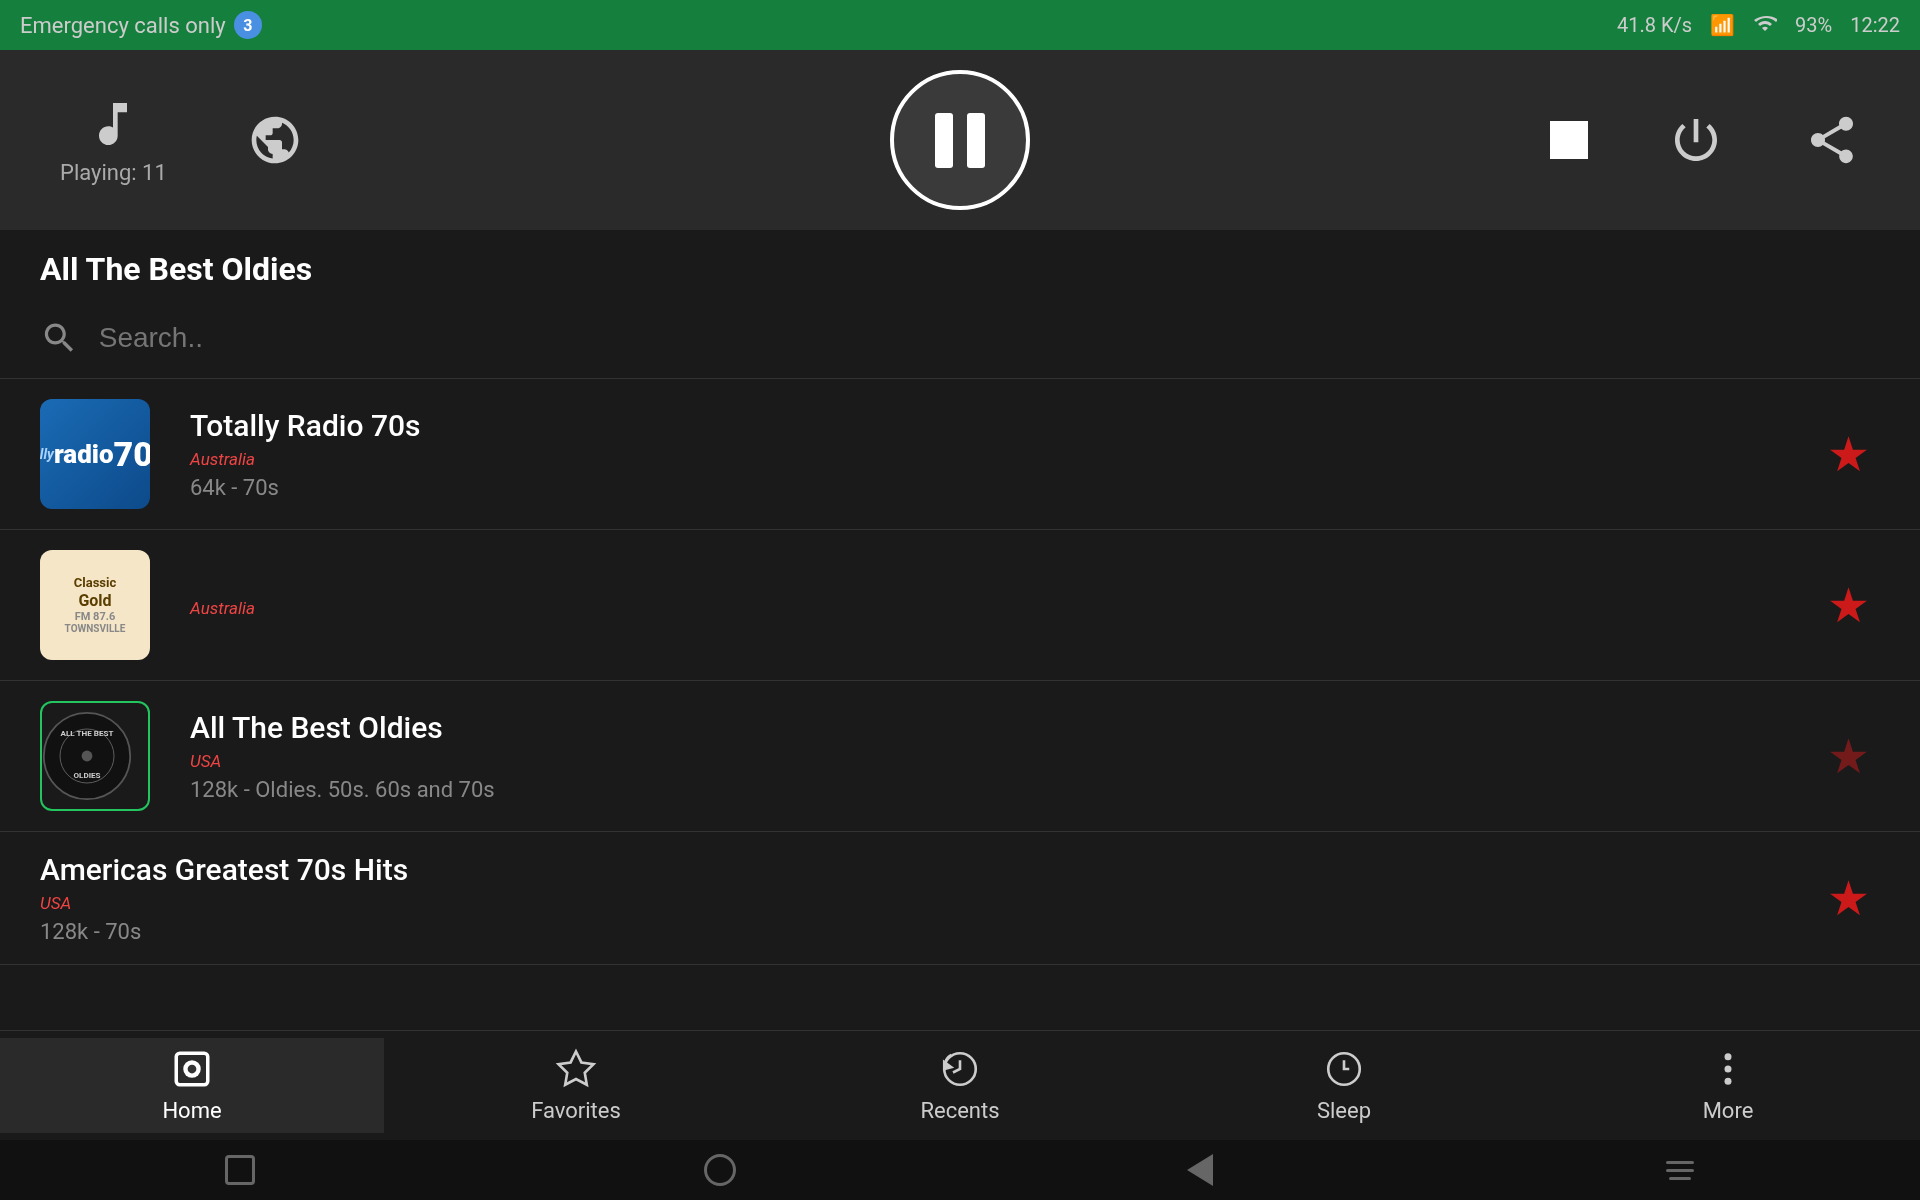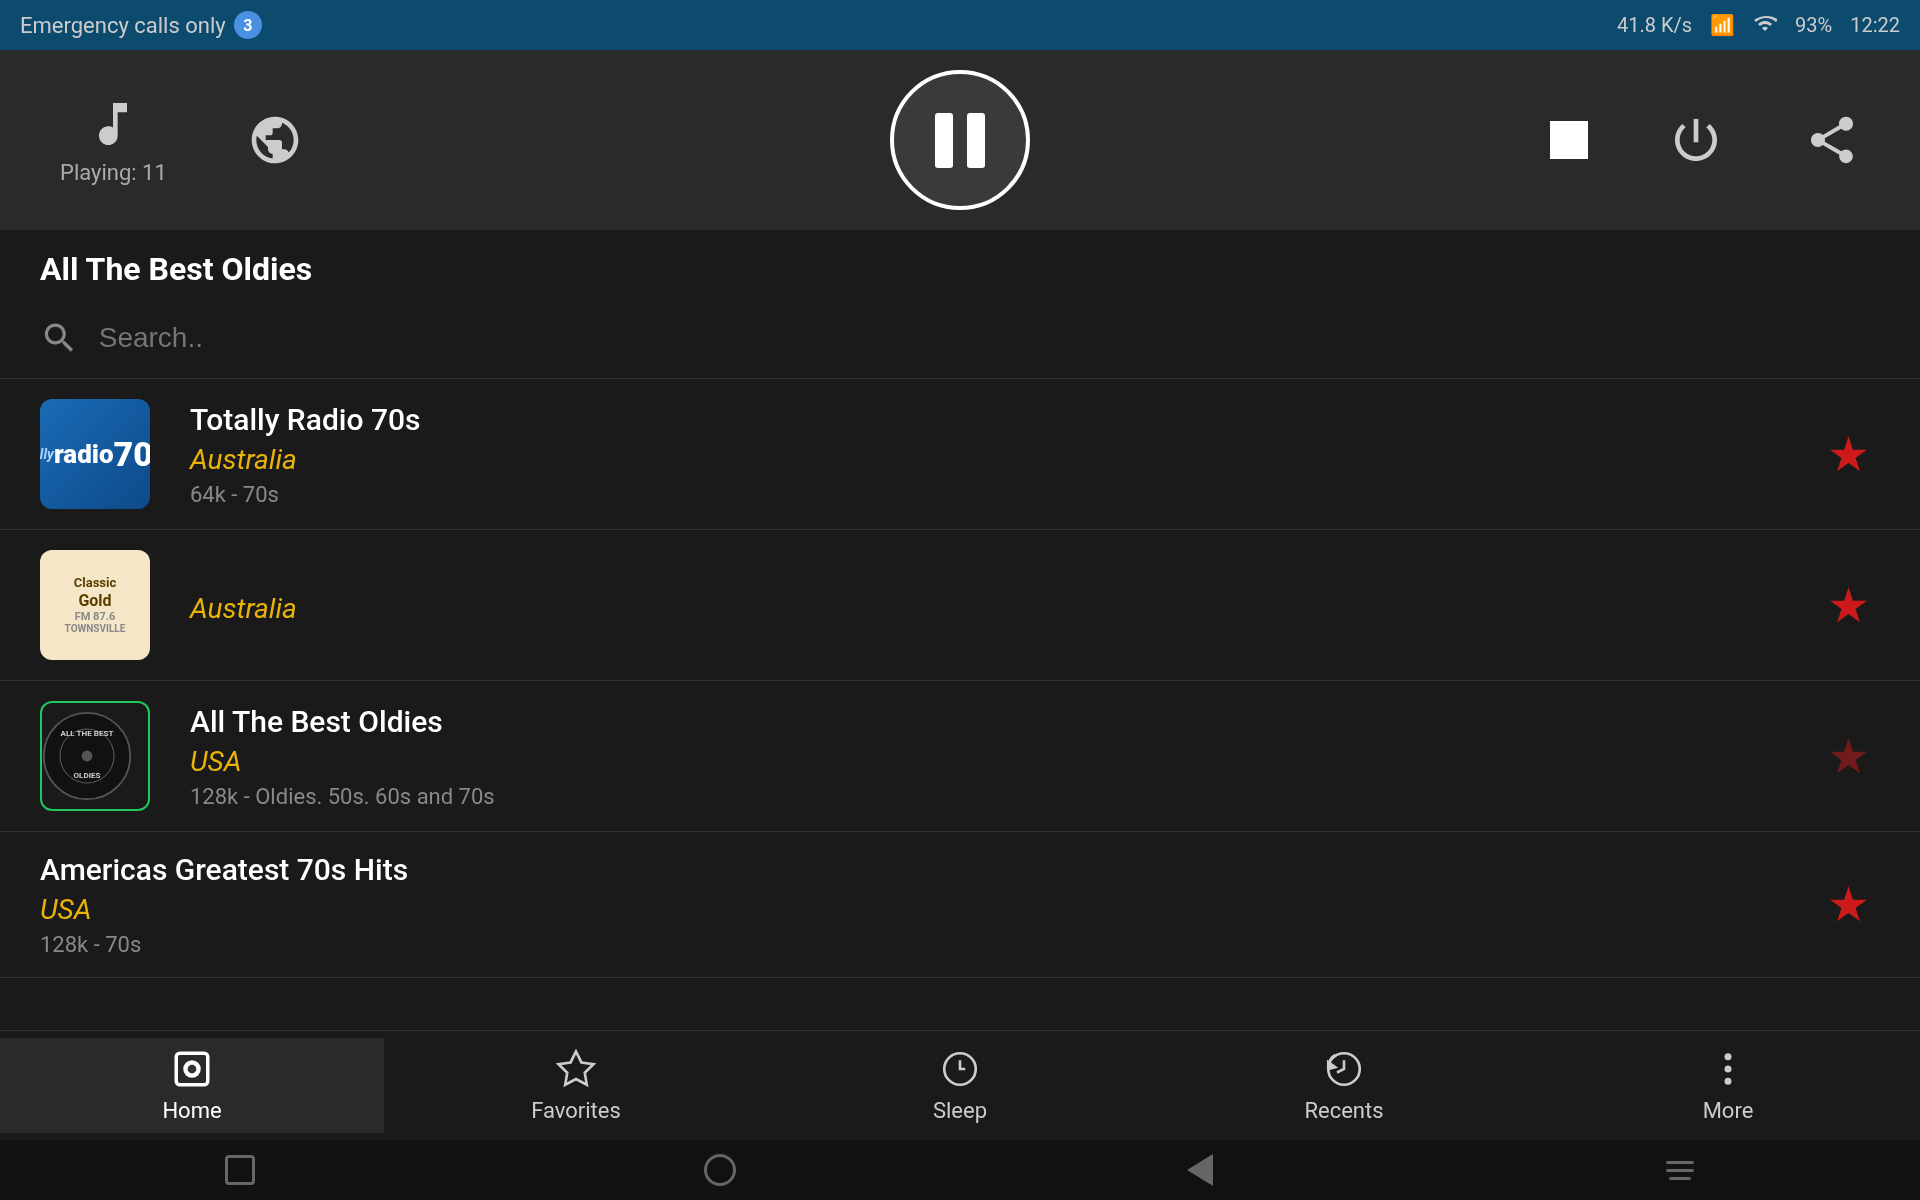--- a/index.html
+++ b/index.html
@@ -10,21 +10,21 @@
       font-family: 'Roboto', Arial, sans-serif;
       color: #fff;
       overflow: hidden;
       position: relative;
     }
 
     
     #status-bar {
       width: 100%;
       height: 50px;
-      background: #0c4a6e;
+      background: #15803d;
       display: flex;
       align-items: center;
       justify-content: space-between;
       padding: 7px 20px;
       position: relative;
     }
     #status-bar .left {
       display: flex;
       align-items: center;
       gap: 8px;
@@ -226,22 +226,22 @@
 
     .station-info {
       flex: 1;
     }
     .station-name {
       font-size: 30px;
       font-weight: 500;
       color: #fff;
     }
     .station-country {
-      font-size: 28px;
-      color: #eab308;
+      font-size: 17px;
+      color: #ef4444;
       font-style: italic;
       margin-top: 6px;
     }
     .station-meta {
       font-size: 22px;
       color: #888;
       margin-top: 6px;
     }
 
     .star-btn {
@@ -495,32 +495,32 @@
   </div>
   <div class="nav-item">
     <svg width="42" height="42" viewBox="0 0 24 24" fill="none" stroke="#ccc" stroke-width="1.5">
       <polygon points="12,2 15.09,8.26 22,9.27 17,14.14 18.18,21.02 12,17.77 5.82,21.02 7,14.14 2,9.27 8.91,8.26"></polygon>
     </svg>
     <span class="nav-label">Favorites</span>
   </div>
   <div class="nav-item">
     <svg width="42" height="42" viewBox="0 0 24 24" fill="none" stroke="#ccc" stroke-width="1.5">
       <circle cx="12" cy="12" r="9"></circle>
-      <polyline points="12,7 12,12 15,12"></polyline>
-    </svg>
-    <span class="nav-label">Sleep</span>
-  </div>
-  <div class="nav-item">
-    <svg width="42" height="42" viewBox="0 0 24 24" fill="none" stroke="#ccc" stroke-width="1.5">
-      <circle cx="12" cy="12" r="9"></circle>
       <polyline points="12,7 12,12 8,14"></polyline>
       <path d="M3 12 Q3 6 7 4" stroke="#ccc" stroke-width="1.5" fill="none"></path>
       <polygon points="3,8 3,12 7,11" fill="#ccc"></polygon>
     </svg>
     <span class="nav-label">Recents</span>
+  </div>
+  <div class="nav-item">
+    <svg width="42" height="42" viewBox="0 0 24 24" fill="none" stroke="#ccc" stroke-width="1.5">
+      <circle cx="12" cy="12" r="9"></circle>
+      <polyline points="12,7 12,12 15,12"></polyline>
+    </svg>
+    <span class="nav-label">Sleep</span>
   </div>
   <div class="nav-item">
     <svg width="42" height="42" viewBox="0 0 24 24" fill="#ccc">
       <circle cx="12" cy="5" r="2"></circle>
       <circle cx="12" cy="12" r="2"></circle>
       <circle cx="12" cy="19" r="2"></circle>
     </svg>
     <span class="nav-label">More</span>
   </div>
 </div>

